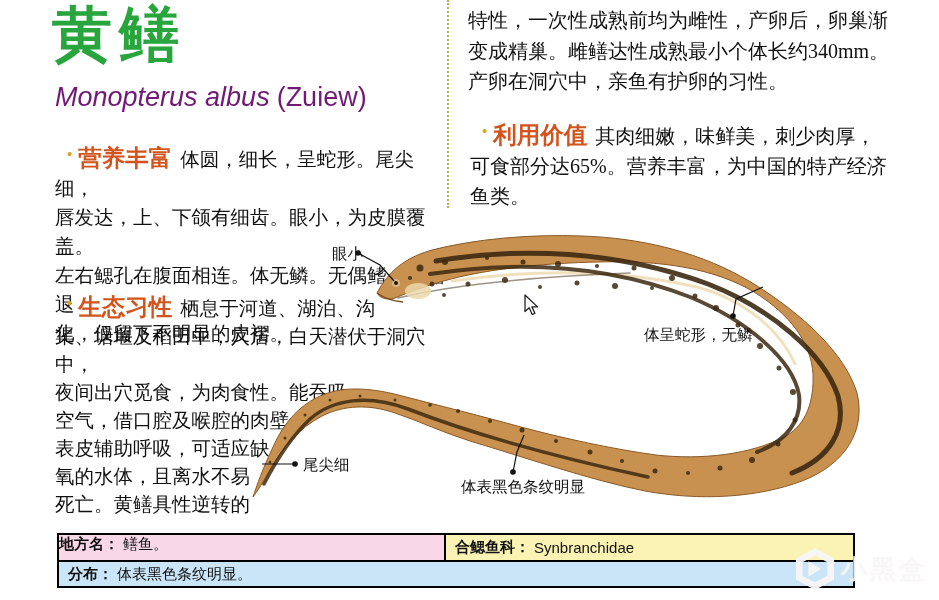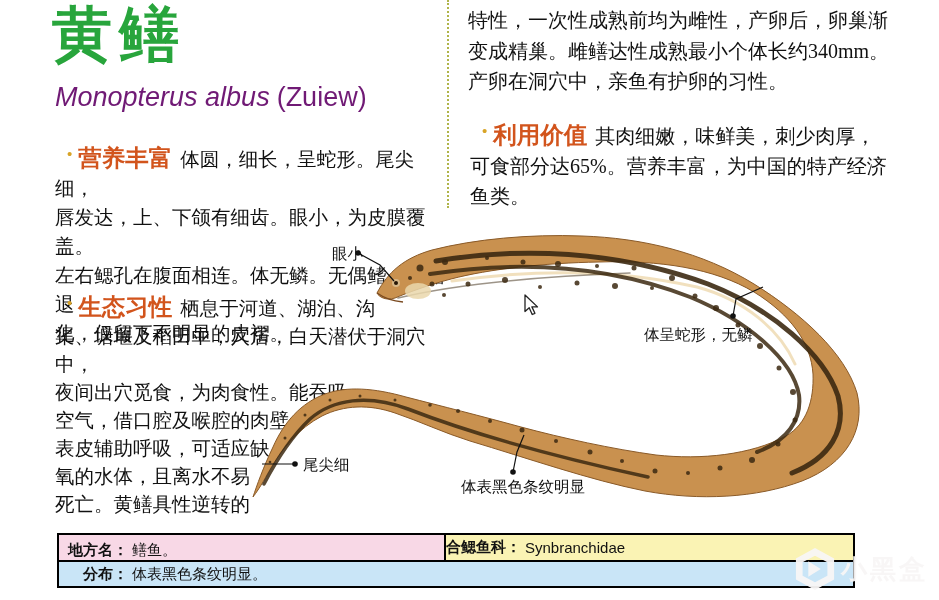--- a/index.html
+++ b/index.html
@@ -55,23 +55,23 @@
   #lbl-stripes{left:461px;top:477px;}
 
   
   .info-table{
     position:absolute;left:57px;top:533px;width:798px;z-index:6;
     border:2px solid #000;box-sizing:border-box;
     font-family:"Liberation Sans", sans-serif;font-size:15px;color:#111;
   }
   .row1{display:flex;height:25px;border-bottom:2px solid #000;}
   .cell-pink{width:387px;background:#f8d8e6;border-right:2px solid #000;
-    display:flex;align-items:flex-end;padding-left:9px;box-sizing:border-box;}
-  .cell-yellow{flex:1;background:#faf3b4;display:flex;align-items:center;}
-  .row2{height:24px;background:#c9e5f7;display:flex;align-items:center;padding-left:24px;}
+    display:flex;align-items:flex-start;box-sizing:border-box;}
+  .cell-yellow{flex:1;background:#faf3b4;display:flex;align-items:center;padding-left:9px;}
+  .row2{height:24px;background:#c9e5f7;display:flex;align-items:center;padding-left:9px;}
   .tbl-label{font-weight:bold;margin-right:4px;}
 
   
   .watermark{
     position:absolute;left:794px;top:547px;z-index:9;display:flex;align-items:center;
     font-family:"Liberation Sans", sans-serif;font-weight:bold;font-size:26px;
     letter-spacing:3px;color:rgba(248,246,245,0.95);pointer-events:none;
   }
   .watermark svg{margin-right:5px;}
 

